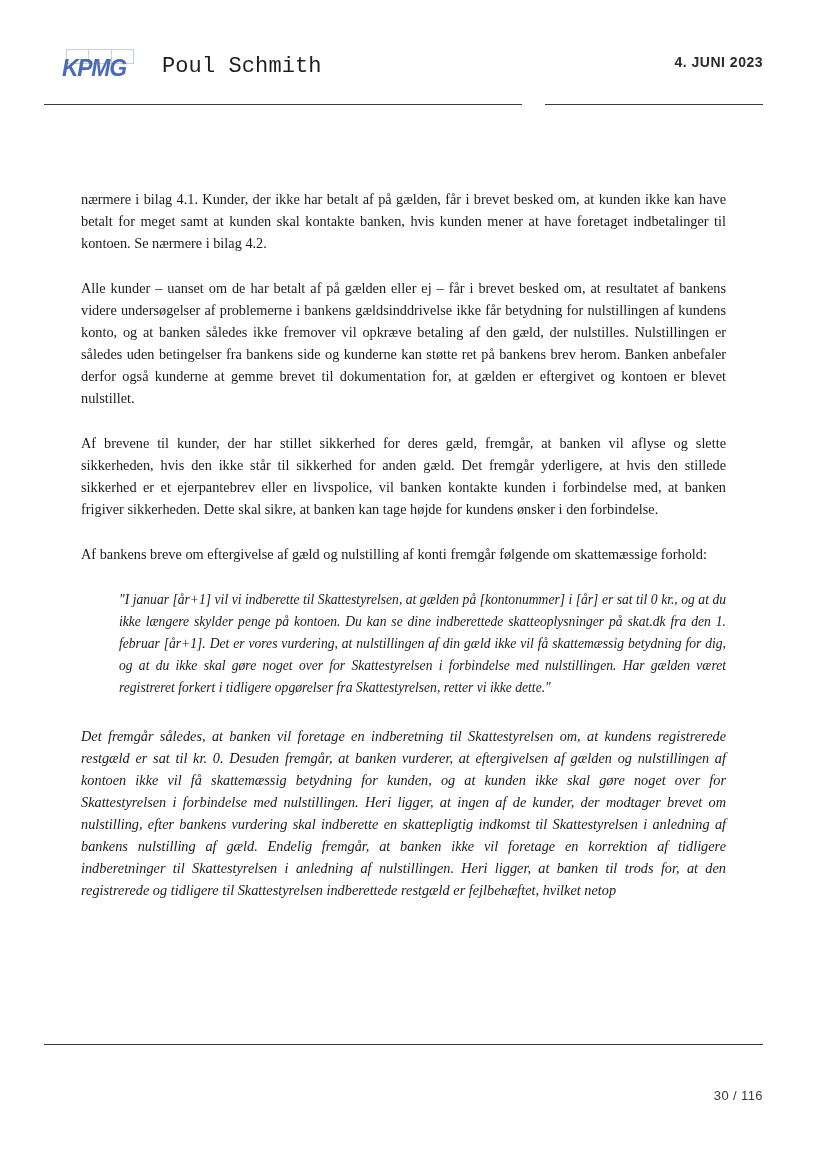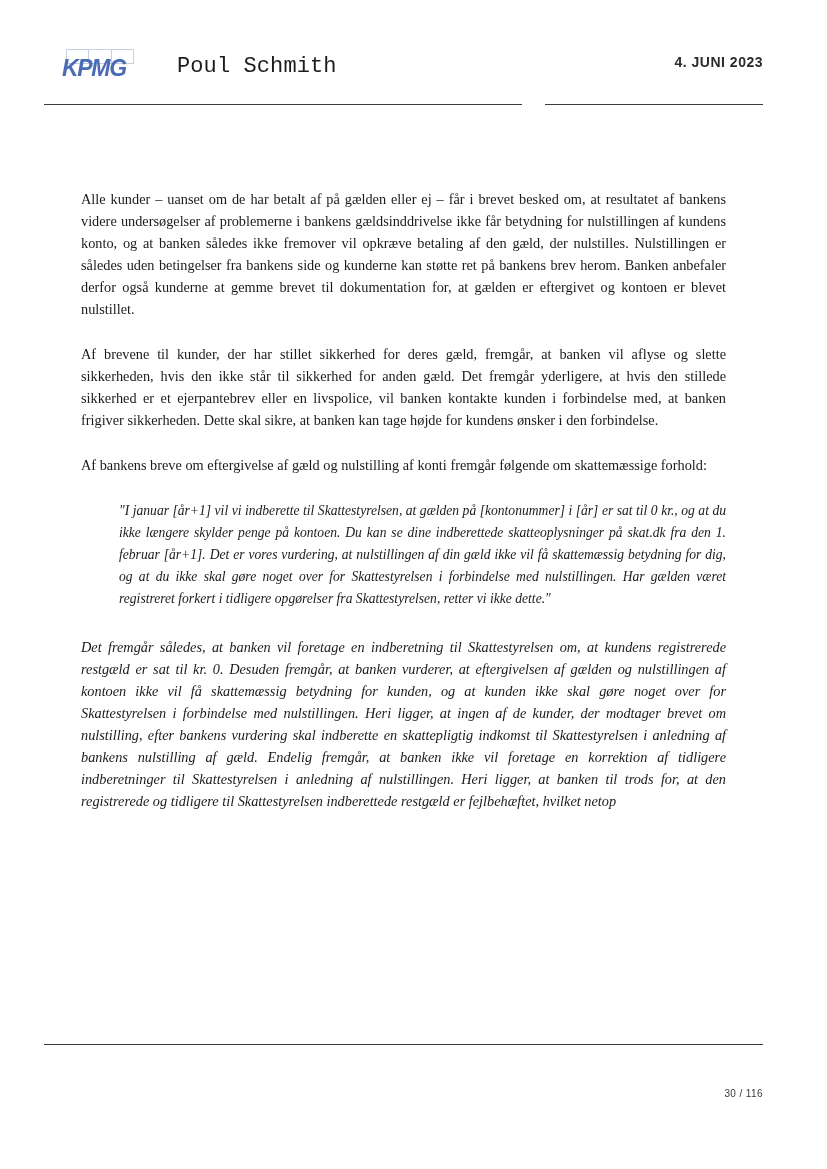--- a/index.html
+++ b/index.html
@@ -27,21 +27,20 @@
     top: 0;
     width: 827px;
     height: 120px;
   }
   .brand {
     position: absolute;
     left: 62px;
     top: 48px;
     display: flex;
     align-items: center;
-    gap: 15px;
   }
   .kpmg-logo {
     position: relative;
     width: 78px;
     height: 36px;
     margin-right: 22px;
   }
   .kpmg-box {
     position: absolute;
     left: 4px;
@@ -153,21 +152,21 @@
     line-height: 1.62;
     text-align: justify;
     color: #1a1a1a;
   }
 
   .page-number {
     position: absolute;
     right: 64px;
     top: 1088px;
     font-family: "Liberation Sans", "DejaVu Sans", sans-serif;
-    font-size: 10px;
+    font-size: 13px;
     color: #3a3a3a;
     letter-spacing: 0.4px;
     white-space: nowrap;
   }
 </style>
 </head>
 <body>
 
 <div class="page">
 
@@ -182,20 +181,21 @@
     </div>
 
     <div class="header-date">4. JUNI 2023</div>
 
     <div class="rule rule-head-left"></div>
     <div class="rule rule-head-right"></div>
   </div>
 
   <div class="content">
 
+    <p class="body-par">nærmere i bilag 4.1. Kunder, der ikke har betalt af på gælden, får i brevet besked om, at kunden ikke kan have betalt for meget samt at kunden skal kontakte banken, hvis kunden mener at have foretaget indbetalinger til kontoen. Se nærmere i bilag 4.2.</p>
 
     <p class="body-par">Alle kunder – uanset om de har betalt af på gælden eller ej – får i brevet besked om, at resultatet af bankens videre undersøgelser af problemerne i bankens gældsinddrivelse ikke får betydning for nulstillingen af kundens konto, og at banken således ikke fremover vil opkræve betaling af den gæld, der nulstilles. Nulstillingen er således uden betingelser fra bankens side og kunderne kan støtte ret på bankens brev herom. Banken anbefaler derfor også kunderne at gemme brevet til dokumentation for, at gælden er eftergivet og kontoen er blevet nulstillet.</p>
 
     <p class="body-par">Af brevene til kunder, der har stillet sikkerhed for deres gæld, fremgår, at banken vil aflyse og slette sikkerheden, hvis den ikke står til sikkerhed for anden gæld. Det fremgår yderligere, at hvis den stillede sikkerhed er et ejerpantebrev eller en livspolice, vil banken kontakte kunden i forbindelse med, at banken frigiver sikkerheden. Dette skal sikre, at banken kan tage højde for kundens ønsker i den forbindelse.</p>
 
 
     <p class="body-par">Af bankens breve om eftergivelse af gæld og nulstilling af konti fremgår følgende om skattemæssige forhold:</p>
 
     <div class="quote-block">
       <p>"I januar [år+1] vil vi indberette til Skattestyrelsen, at gælden på [kontonummer] i [år] er sat til 0 kr., og at du ikke længere skylder penge på kontoen. Du kan se dine indberettede skatteoplysninger på skat.dk fra den 1. februar [år+1]. Det er vores vurdering, at nulstillingen af din gæld ikke vil få skattemæssig betydning for dig, og at du ikke skal gøre noget over for Skattestyrelsen i forbindelse med nulstillingen. Har gælden været registreret forkert i tidligere opgørelser fra Skattestyrelsen, retter vi ikke dette."</p>

